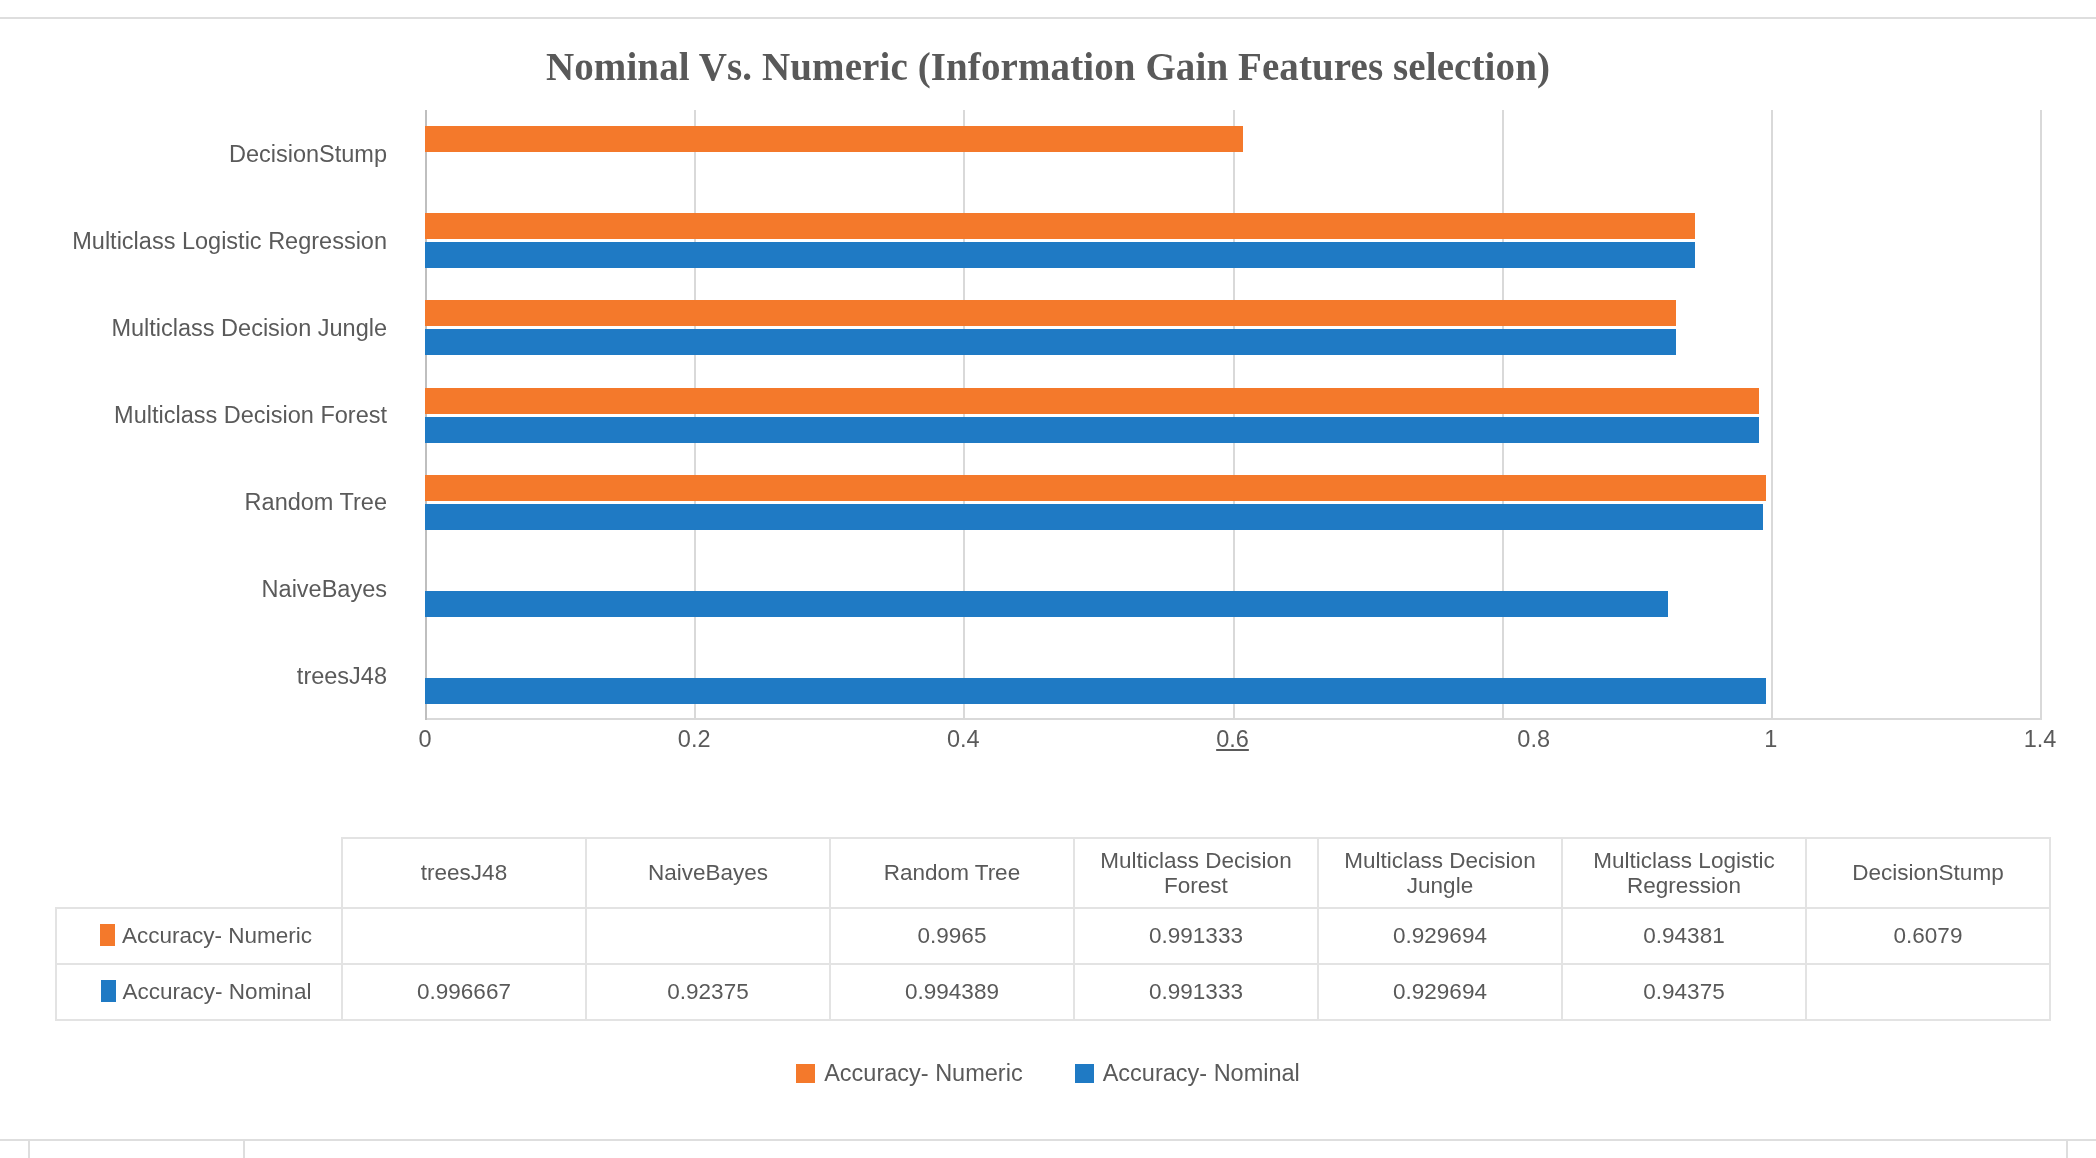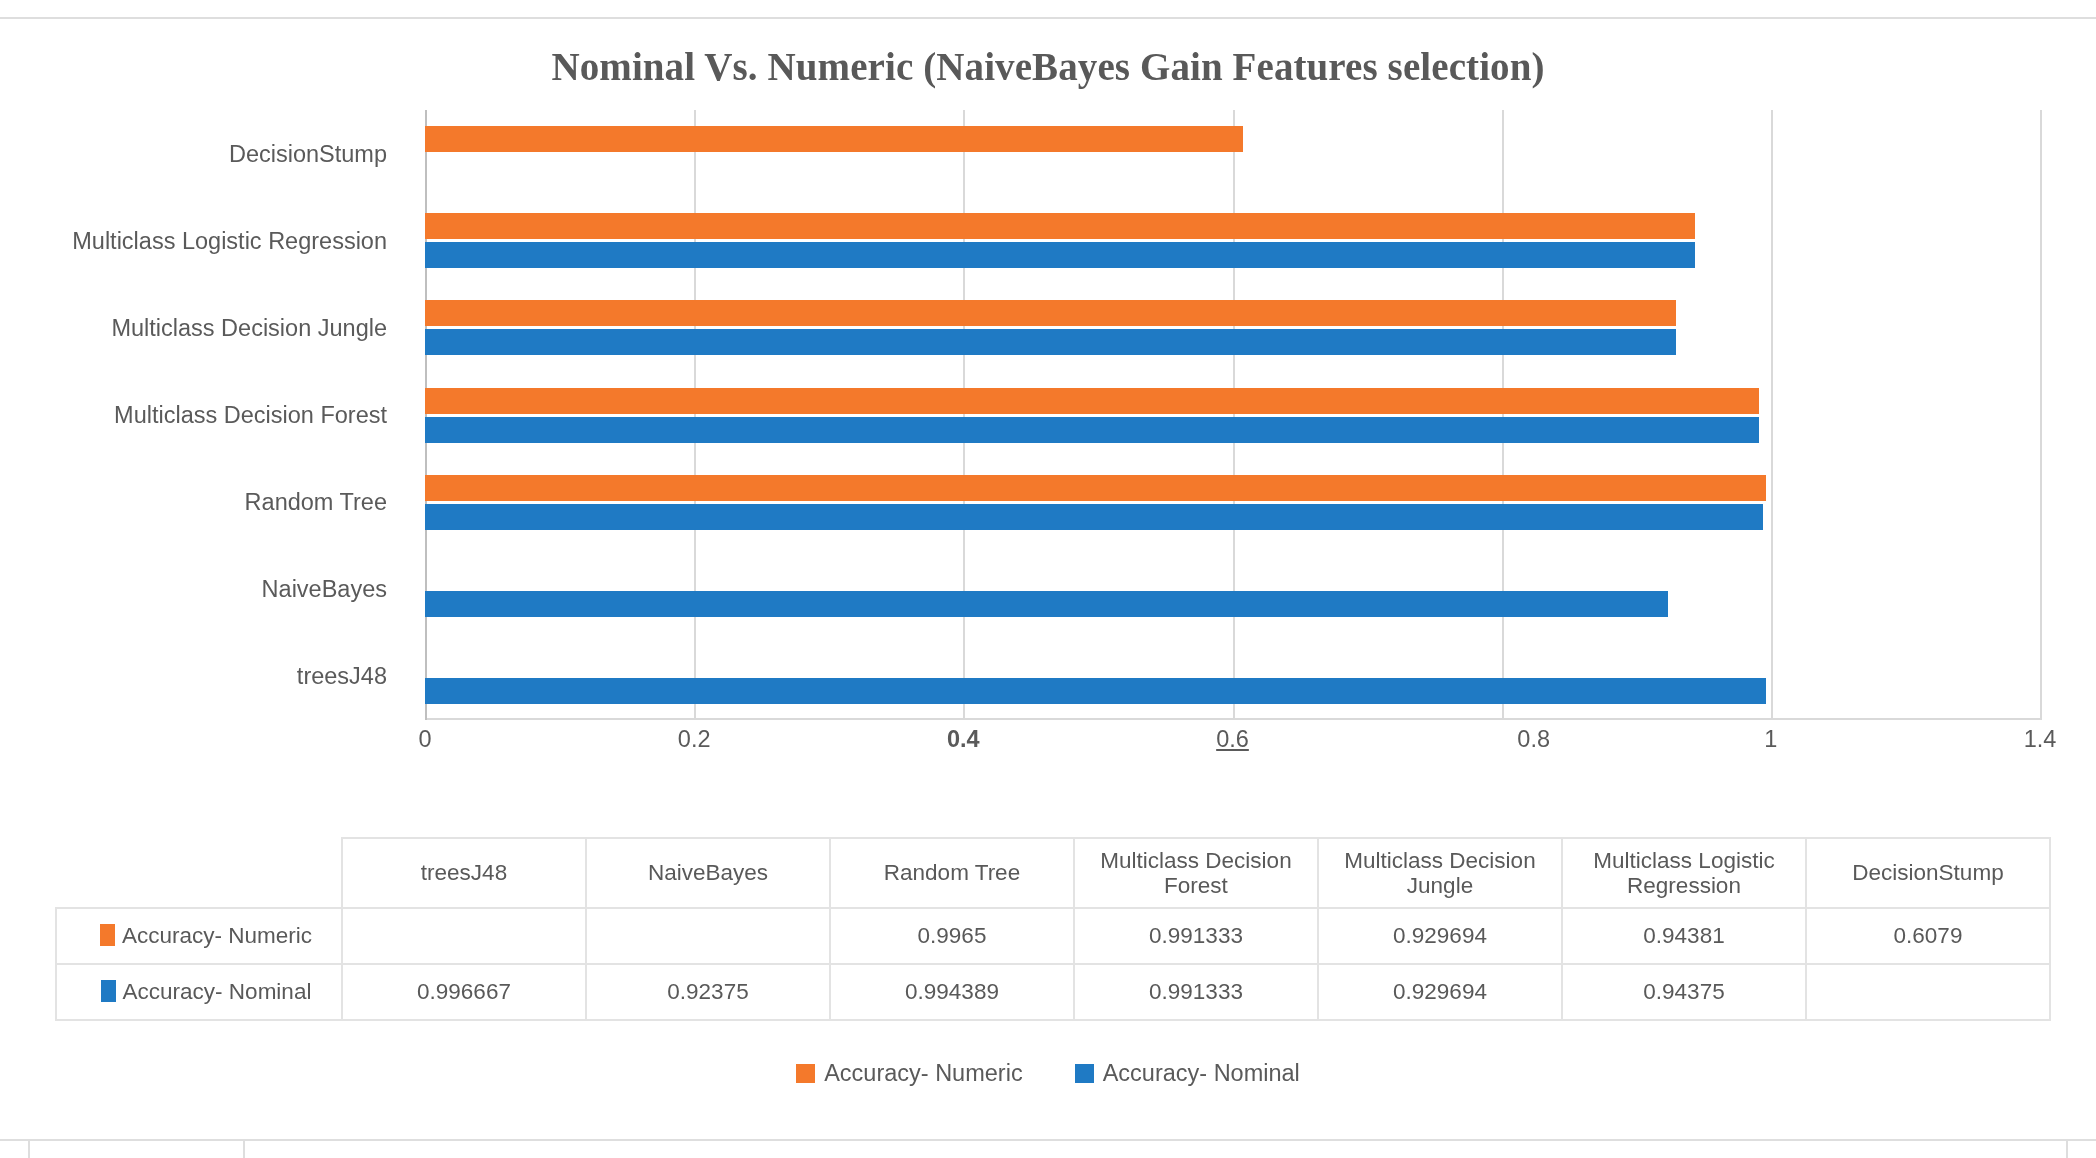--- a/index.html
+++ b/index.html
@@ -195,21 +195,21 @@
     display: inline-block;
   }
   .legend-swatch.numeric { background: #F4792B; }
   .legend-swatch.nominal { background: #1F7AC4; }
 </style>
 </head>
 <body>
 
 <div class="hairline-top"></div>
 
-<div class="chart-title">Nominal Vs. Numeric (NaiveBayes Gain Features selection)</div>
+<div class="chart-title">Nominal Vs. Numeric (Information Gain Features selection)</div>
 
 <div class="plot-wrap">
 
   <div class="cat-labels" id="cat-labels">
       <div class="cat-label" style="top: 566.429px;">treesJ48</div>
       <div class="cat-label" style="top: 479.286px;">NaiveBayes</div>
       <div class="cat-label" style="top: 392.143px;">Random Tree</div>
       <div class="cat-label" style="top: 305px;">Multiclass Decision Forest</div>
       <div class="cat-label" style="top: 217.857px;">Multiclass Decision Jungle</div>
       <div class="cat-label" style="top: 130.714px;">Multiclass Logistic Regression</div>
@@ -234,21 +234,21 @@
       <div class="bar numeric" title="Multiclass Decision Jungle — Accuracy- Numeric: 0.929694" style="width: 1251.21px; height: 26px; bottom: 393.643px;"></div>
       <div class="bar nominal" title="Multiclass Decision Jungle — Accuracy-  Nominal: 0.929694" style="width: 1251.21px; height: 26px; bottom: 364.643px;"></div>
       <div class="bar numeric" title="Multiclass Logistic Regression — Accuracy- Numeric: 0.94381" style="width: 1270.21px; height: 26px; bottom: 480.786px;"></div>
       <div class="bar nominal" title="Multiclass Logistic Regression — Accuracy-  Nominal: 0.94375" style="width: 1270.13px; height: 26px; bottom: 451.786px;"></div>
       <div class="bar numeric" title="DecisionStump — Accuracy- Numeric: 0.6079" style="width: 818.132px; height: 26px; bottom: 567.929px;"></div>
     </div>
 
   <div class="x-labels" id="x-labels">
       <div class="x-label" style="left: 0px;">0</div>
       <div class="x-label" style="left: 269.167px; text-align: right;">0.2</div>
-      <div class="x-label" style="left: 538.333px; font-weight: bold;">0.4</div>
+      <div class="x-label" style="left: 538.333px;">0.4</div>
       <div class="x-label" style="left: 807.5px; text-decoration: underline;">0.6</div>
       <div class="x-label" style="left: 1076.67px; margin-left: 32px;">0.8</div>
       <div class="x-label" style="left: 1345.83px;">1</div>
       <div class="x-label" style="left: 1615px;">1.4</div>
     </div>
 </div>
 
 <div class="data-table-wrap">
   <table class="data-table">
     <thead>

